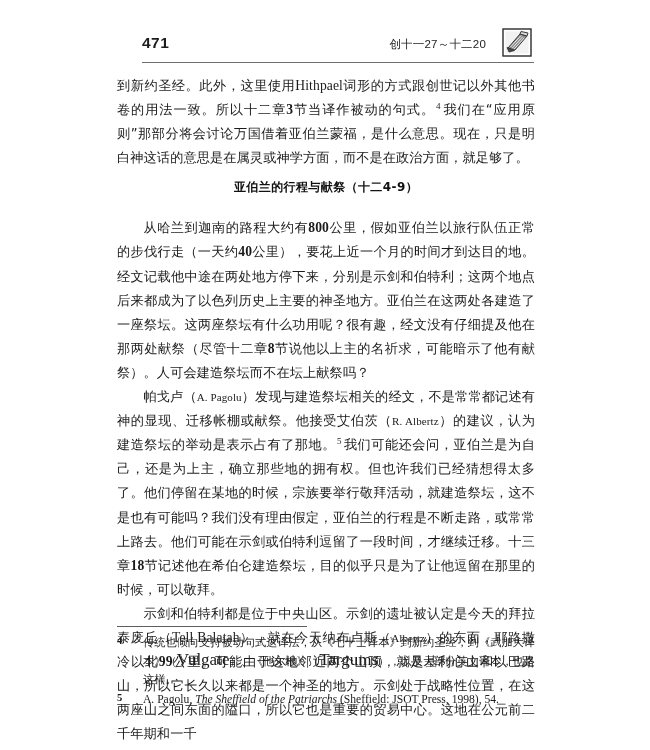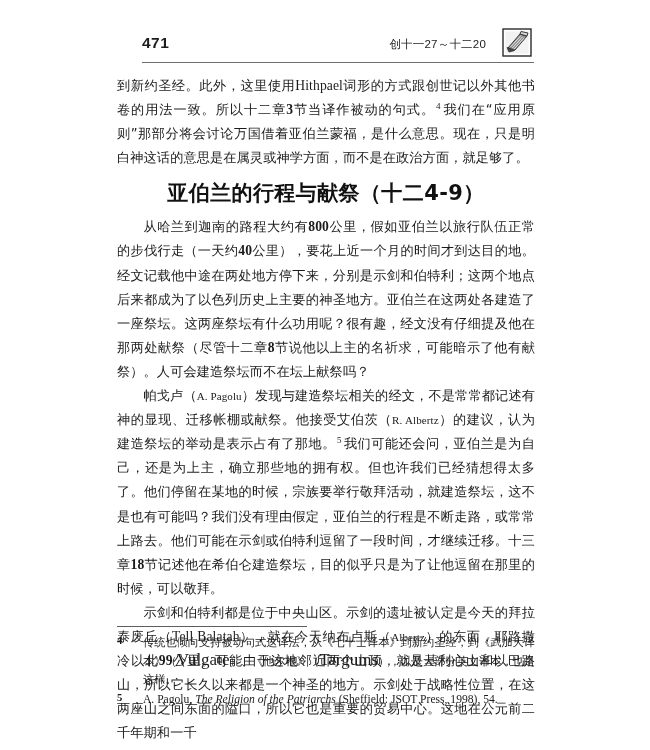--- a/index.html
+++ b/index.html
@@ -109,24 +109,24 @@
   sup.fnref {
     font-family: "Liberation Serif", serif;
     font-size: 9px;
     vertical-align: super;
     line-height: 0;
     padding: 0 2px 0 1px;
   }
 
   
   h2.section-title {
-    margin: 9px 0 8px 0;
+    margin: 9px 0 20px 0;
     text-align: center;
     font-family: "DejaVu Sans", sans-serif;
-    font-size: 21px;
+    font-size: 12px;
     font-weight: bold;
     letter-spacing: 0.4px;
     color: #111111;
   }
 
   
   .footnotes {
     position: absolute;
     left: 117px;
     top: 626px;
@@ -217,17 +217,17 @@
   <div class="footnotes">
     <div class="fn-rule"></div>
 
     <div class="fn">
       <div class="fn-num">4</div>
       <div class="fn-text"><span>传统也倾向支持被动句式这译法，从《七十士译本》到新约圣经，到《武加大译本》（</span><span class="latb">Vulgate</span><span>）、《他尔根》（</span><span class="latb">Targums</span><span>），以及大部分英文译本，也是这样。</span></div>
     </div>
 
     <div class="fn">
       <div class="fn-num">5</div>
-      <div class="fn-text en"><span>A. Pagolu,</span> <span class="ital">The Religion of the Patriarchs</span> <span>(Sheffield: JSOT Press, 1998), 54.</span></div>
+      <div class="fn-text en"><span>A. Pagolu,</span> <span class="ital">The Sheffield of the Patriarchs</span> <span>(Sheffield: JSOT Press, 1998), 54.</span></div>
     </div>
   </div>
 
 </div>
 
 </body></html>

